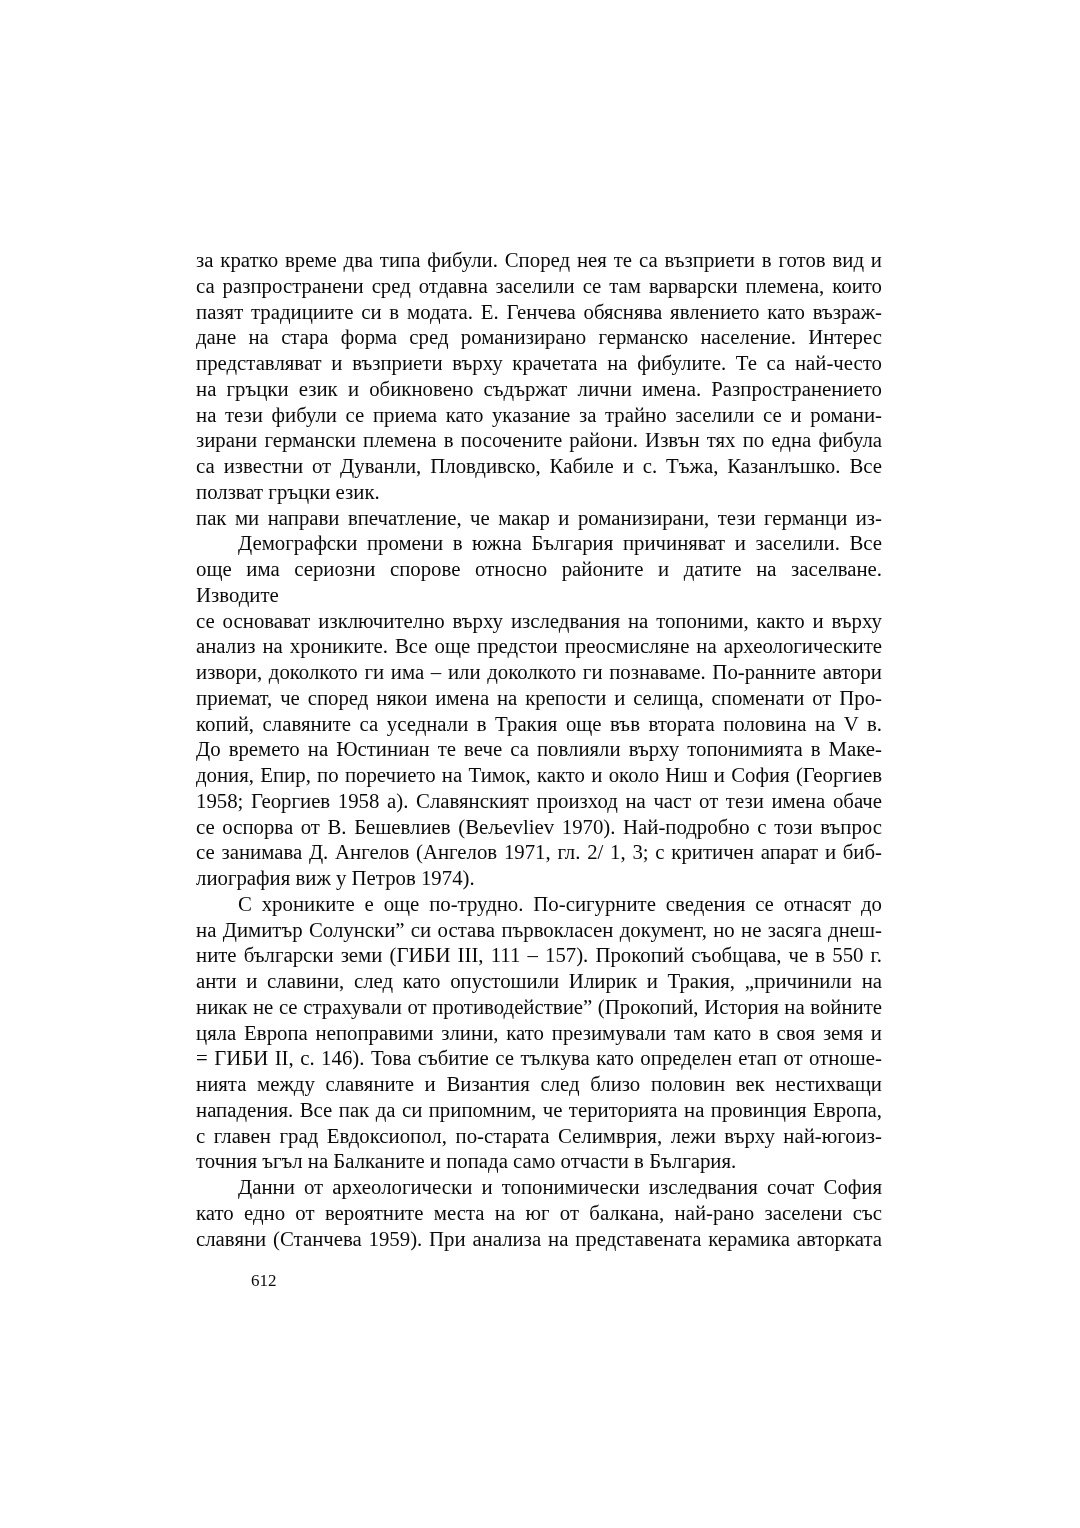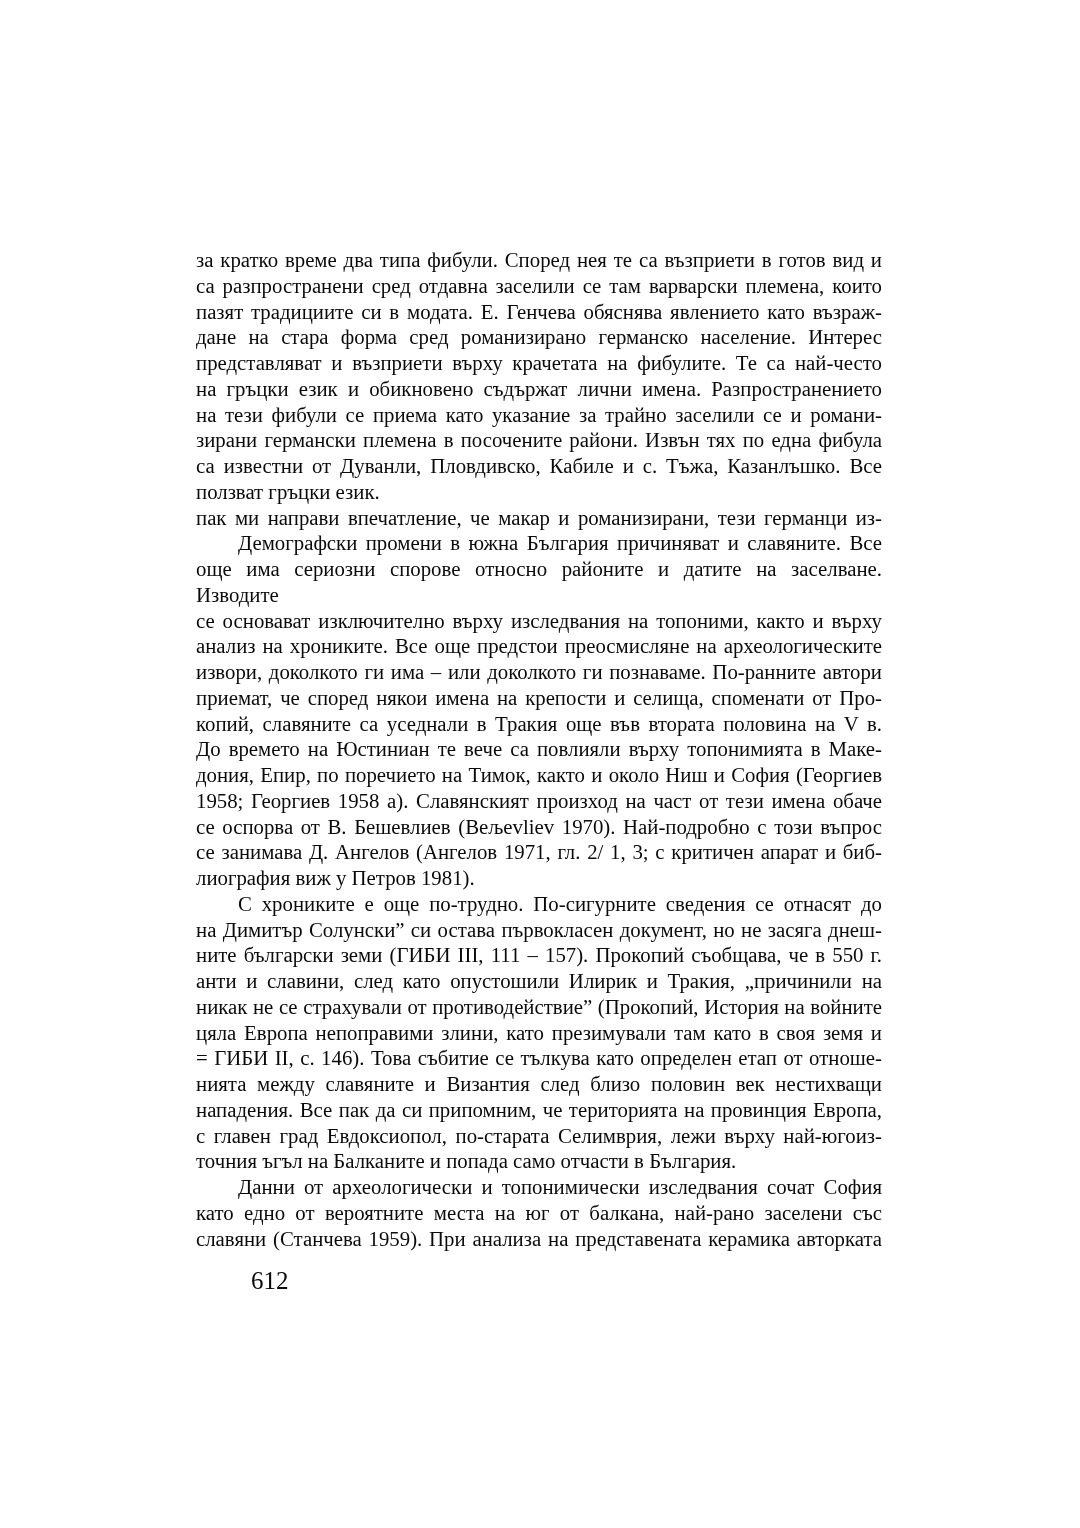--- a/index.html
+++ b/index.html
@@ -37,21 +37,21 @@
   .line.indent {
     text-indent: 42px;
   }
   .line.end {
     text-align-last: left;
   }
   .page-number {
     position: absolute;
     left: 251px;
     top: 1269px;
-    font-size: 25px;
+    font-size: 17px;
     line-height: 24px;
   }
 </style>
 </head>
 <body>
 
 <div class="page">
   <div class="text-block">
 
     <div class="paragraph">
@@ -62,33 +62,33 @@
       <div class="line">представляват и възприети върху крачетата на фибулите. Те са най-често</div>
       <div class="line">на гръцки език и обикновено съдържат лични имена. Разпространението</div>
       <div class="line">на тези фибули се приема като указание за трайно заселили се и романи-</div>
       <div class="line">зирани германски племена в посочените райони. Извън тях по една фибула</div>
       <div class="line">са известни от Дуванли, Пловдивско, Кабиле и с. Тъжа, Казанлъшко. Все</div>
       <div class="line end">ползват гръцки език.</div>
       <div class="line">пак ми направи впечатление, че макар и романизирани, тези германци из-</div>
     </div>
 
     <div class="paragraph">
-      <div class="line indent">Демографски промени в южна България причиняват и славяните. Все</div>
+      <div class="line indent">Демографски промени в южна България причиняват и заселили. Все</div>
       <div class="line">още има сериозни спорове относно районите и датите на заселване. Изводите</div>
       <div class="line">се основават изключително върху изследвания на топоними, както и върху</div>
       <div class="line">анализ на хрониките. Все още предстои преосмисляне на археологическите</div>
       <div class="line">извори, доколкото ги има – или доколкото ги познаваме. По-ранните автори</div>
       <div class="line">приемат, че според някои имена на крепости и селища, споменати от Про-</div>
       <div class="line">копий, славяните са уседнали в Тракия още във втората половина на V в.</div>
       <div class="line">До времето на Юстиниан те вече са повлияли върху топонимията в Маке-</div>
       <div class="line">дония, Епир, по поречието на Тимок, както и около Ниш и София (Георгиев</div>
       <div class="line">1958; Георгиев 1958 а). Славянският произход на част от тези имена обаче</div>
       <div class="line">се оспорва от В. Бешевлиев (Вељevliev 1970). Най-подробно с този въпрос</div>
       <div class="line">се занимава Д. Ангелов (Ангелов 1971, гл. 2/ 1, 3; с критичен апарат и биб-</div>
-      <div class="line end">лиография виж у Петров 1981).</div>
+      <div class="line end">лиография виж у Петров 1974).</div>
     </div>
 
     <div class="paragraph">
       <div class="line indent">С хрониките е още по-трудно. По-сигурните сведения се отнасят до</div>
       <div class="line">на Димитър Солунски” си остава първокласен документ, но не засяга днеш-</div>
       <div class="line">ните български земи (ГИБИ III, 111 – 157). Прокопий съобщава, че в 550 г.</div>
       <div class="line">анти и славини, след като опустошили Илирик и Тракия, „причинили на</div>
       <div class="line">никак не се страхували от противодействие” (Прокопий, История на войните</div>
       <div class="line">цяла Европа непоправими злини, като презимували там като в своя земя и</div>
       <div class="line">= ГИБИ II, с. 146). Това събитие се тълкува като определен етап от отноше-</div>

